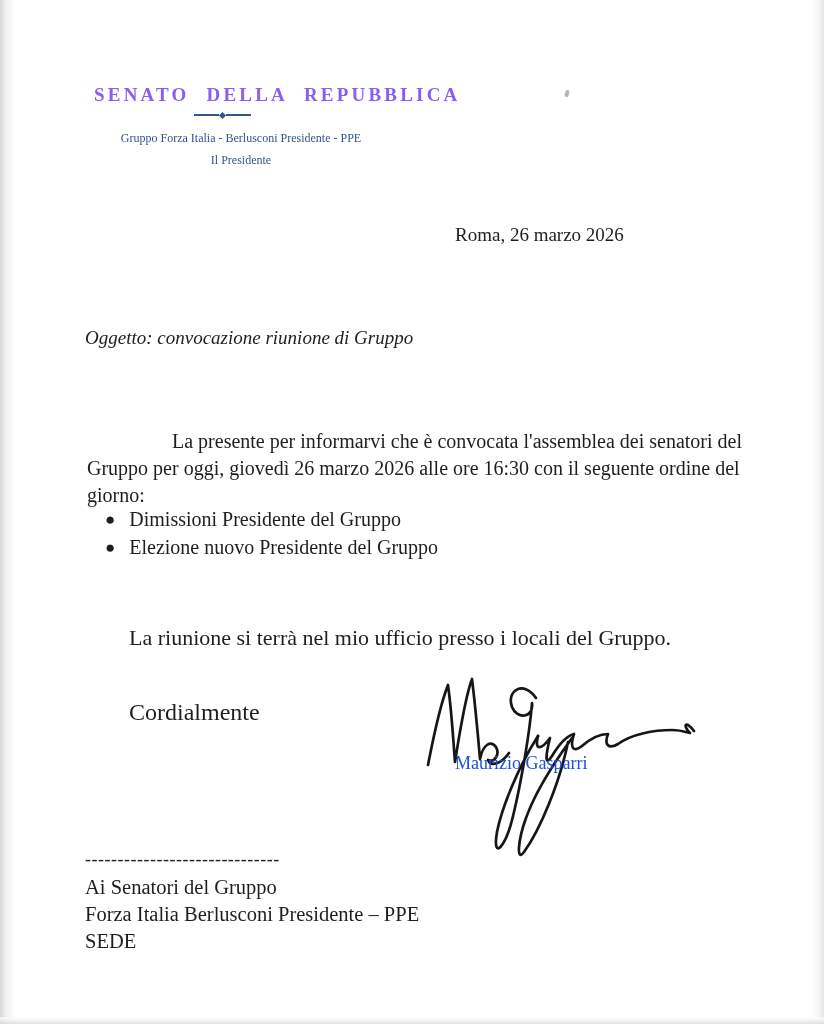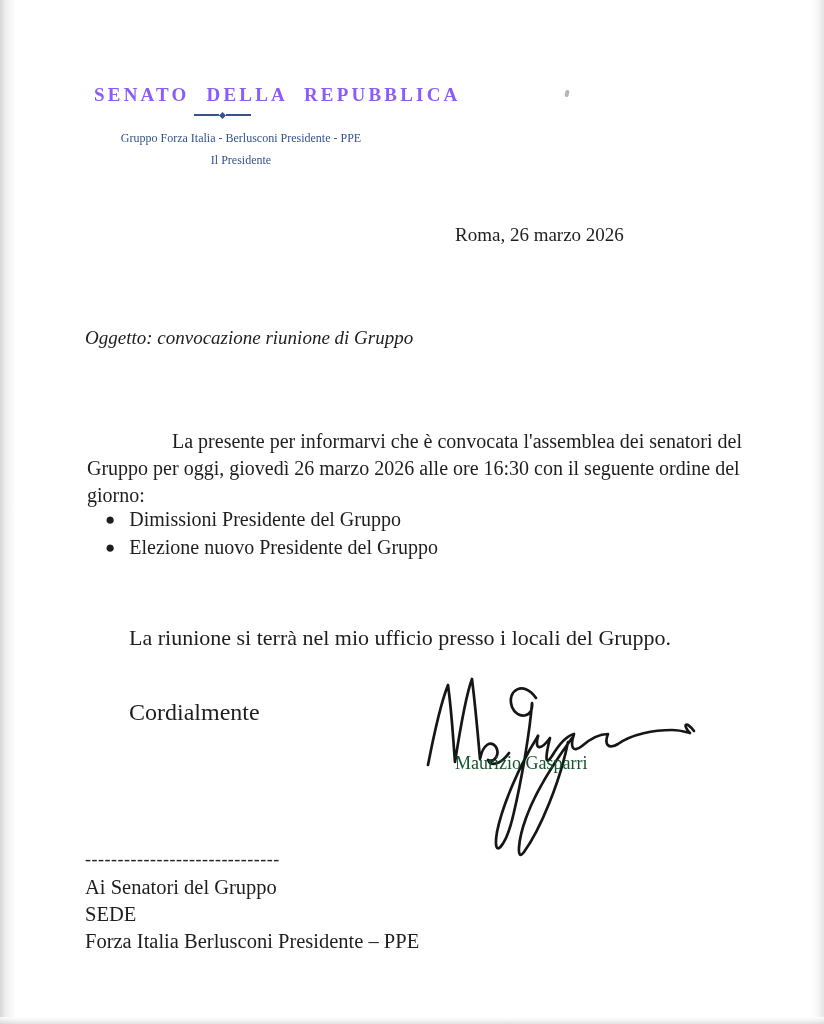--- a/index.html
+++ b/index.html
@@ -96,21 +96,21 @@
     margin-top: 42px;
   }
 
   
   .signature-scribble {
     position: absolute; left: 420px; top: 672px;
     width: 290px; height: 205px;
   }
   .signature-name {
     position: absolute; left: 455px; top: 753px;
-    font-size: 18px; color: #14532d;
+    font-size: 18px; color: #1d4ed8;
   }
 
   
   .recipient-sep {
     position: absolute; left: 85px; top: 849px;
     font-size: 18px; letter-spacing: 0.5px; color: #222;
   }
   .recipient-lines {
     position: absolute; left: 85px; top: 874px;
     font-size: 20.5px; line-height: 27px;
@@ -176,17 +176,17 @@
          C212 62 234 58 252 58 C260 58 266 60 270 61 C262 53 266 48 274 59"></path>
     <path d="M148 70 C140 110 120 158 104 180 C96 191 98 168 106 146
          C116 118 136 88 152 66"></path>
   </svg>
 
   <div class="signature-name">Maurizio Gasparri</div>
 
   <div class="recipient-sep">------------------------------</div>
   <div class="recipient-lines">
     <div>Ai Senatori del Gruppo</div>
+    <div>Forza Italia Berlusconi Presidente – PPE</div>
     <div>SEDE</div>
-    <div>Forza Italia Berlusconi Presidente – PPE</div>
   </div>
 
 </div>
 
 </body></html>

